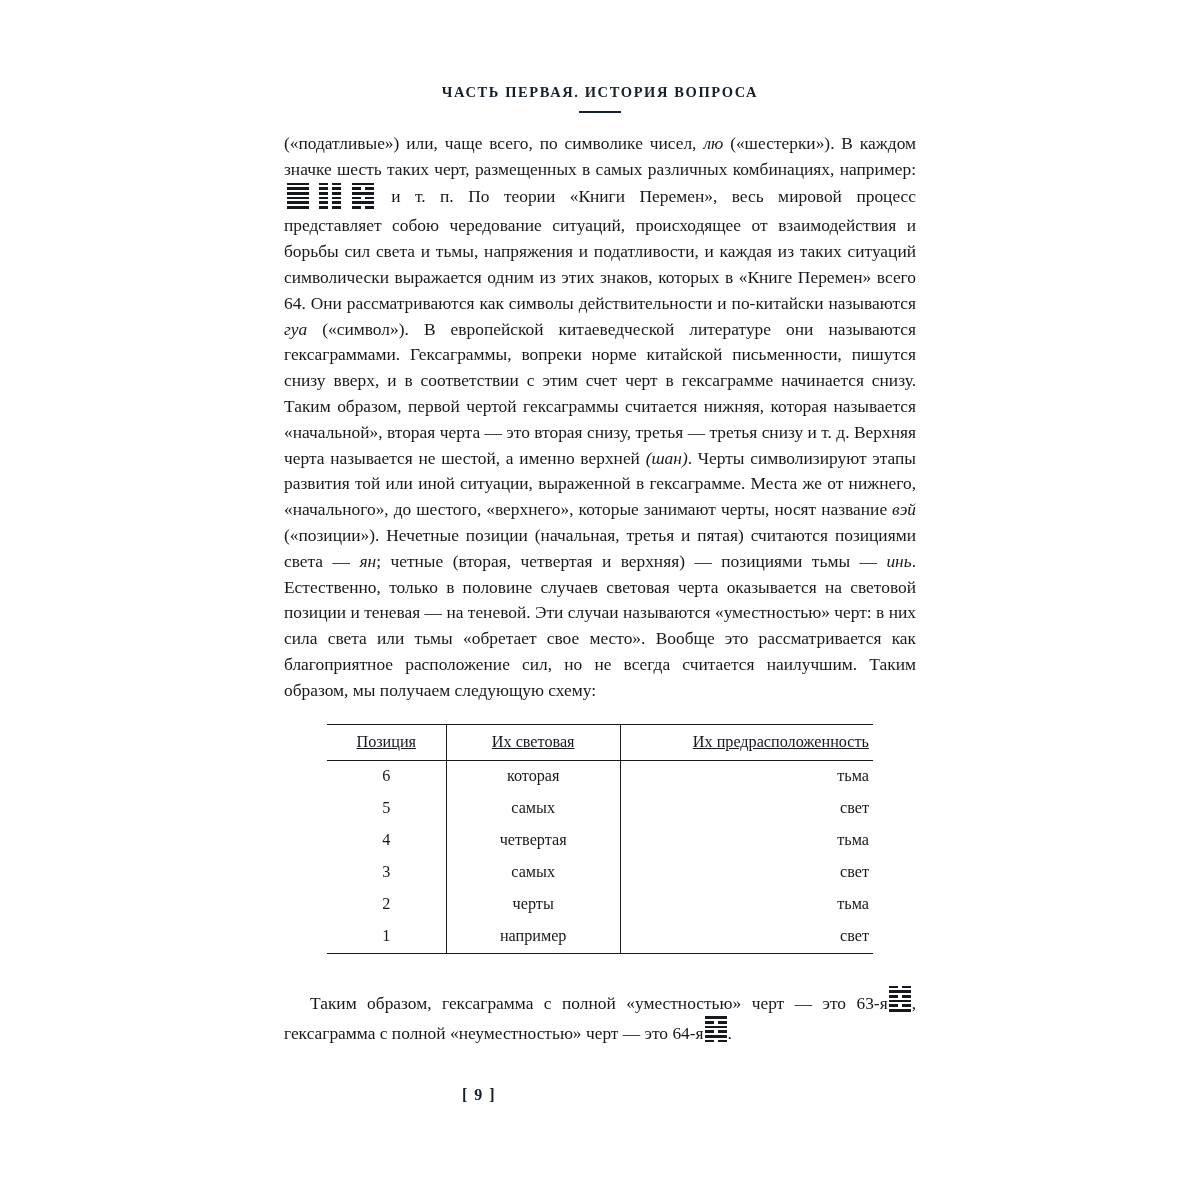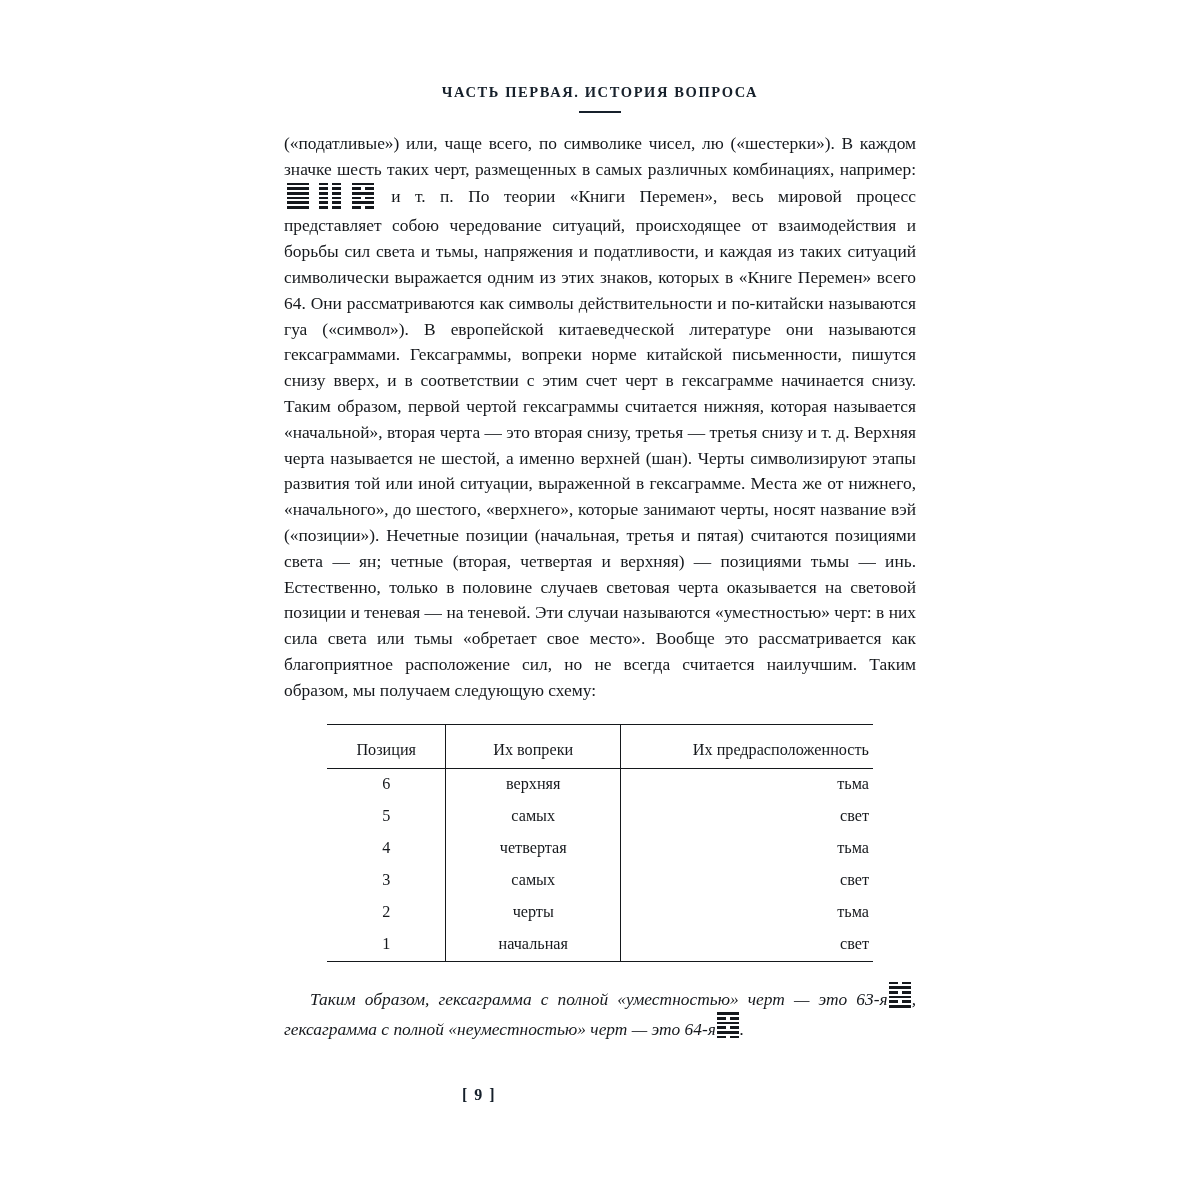--- a/index.html
+++ b/index.html
@@ -45,21 +45,21 @@
   }
   
   .body-text {
     font-size: 17.4px;
     line-height: 25.8px;
     text-align: justify;
     text-justify: inter-word;
     color: #15181c;
     hyphens: manual;
   }
-  .it { }
+  .it { font-style: italic; }
   
   .hex {
     display: inline-block;
     vertical-align: -3px;
     margin: 0 1px;
     line-height: 0;
     font-size: 0;
   }
   .hex .ln {
     display: block;
@@ -103,32 +103,32 @@
   }
   table.schema th,
   table.schema td {
     text-align: center;
     padding: 6px 4px 7px 4px;
     font-weight: 400;
   }
   table.schema thead th {
     border-top: 1.6px solid #15181c;
     border-bottom: 1.2px solid #15181c;
-    padding-top: 16px;
+    padding-top: 8px;
     padding-bottom: 8px;
+    text-decoration: underline;
   }
   table.schema tbody tr:last-child td {
     border-bottom: 1.6px solid #15181c;
   }
   table.schema .c0 { width: 116px; border-right: 1.2px solid #15181c; }
   table.schema .c1 { width: 176px; border-right: 1.2px solid #15181c; }
   table.schema .c2 { width: 254px; text-align: right; }
   .after-table {
-    margin-top: 20px;
-    font-style: italic;
+    margin-top: 32px;
   }
   .after-table .p-indent { display: inline-block; width: 26px; }
   
   .folio {
     position: absolute;
     left: 0;
     right: 0;
     top: 1086px;
     text-align: center;
     font-size: 16px;
@@ -163,28 +163,28 @@
       </span>
 
       <span>и т. п. По теории «Книги Перемен», весь мировой процесс представляет собою чередование ситуаций, происходящее от взаимодействия и борьбы сил света и тьмы, напряжения и податливости, и каждая из таких ситуаций символически выражается одним из этих знаков, которых в «Книге Перемен» всего 64. Они рассматриваются как символы действительности и по-китайски называются </span><span class="it">гуа</span><span> («символ»). В европейской китаеведческой литературе они называются гексаграммами. Гексаграммы, вопреки норме китайской письменности, пишутся снизу вверх, и в соответствии с этим счет черт в гексаграмме начинается снизу. Таким образом, первой чертой гексаграммы считается нижняя, которая называется «начальной», вторая черта — это вторая снизу, третья — третья снизу и т. д. Верхняя черта называется не шестой, а именно верхней </span><span class="it">(шан)</span><span>. Черты символизируют этапы развития той или иной ситуации, выраженной в гексаграмме. Места же от нижнего, «начального», до шестого, «верхнего», которые занимают черты, носят название </span><span class="it">вэй</span><span> («позиции»). Нечетные позиции (начальная, третья и пятая) считаются позициями света — </span><span class="it">ян</span><span>; четные (вторая, четвертая и верхняя) — позициями тьмы — </span><span class="it">инь</span><span>. Естественно, только в половине случаев световая черта оказывается на световой позиции и теневая — на теневой. Эти случаи называются «уместностью» черт: в них сила света или тьмы «обретает свое место». Вообще это рассматривается как благоприятное расположение сил, но не всегда считается наилучшим. Таким образом, мы получаем следующую схему:</span>
     </p>
 
     <div class="schema-table-wrap">
       <table class="schema">
         <thead>
           <tr>
             <th class="c0">Позиция</th>
-            <th class="c1">Их вопреки</th>
+            <th class="c1">Их световая</th>
             <th class="c2">Их предрасположенность</th>
           </tr>
         </thead>
         <tbody>
           <tr>
             <td class="c0">6</td>
-            <td class="c1">верхняя</td>
+            <td class="c1">которая</td>
             <td class="c2">тьма</td>
           </tr>
           <tr>
             <td class="c0">5</td>
             <td class="c1">самых</td>
             <td class="c2">свет</td>
           </tr>
           <tr>
             <td class="c0">4</td>
             <td class="c1">четвертая</td>
@@ -195,21 +195,21 @@
             <td class="c1">самых</td>
             <td class="c2">свет</td>
           </tr>
           <tr>
             <td class="c0">2</td>
             <td class="c1">черты</td>
             <td class="c2">тьма</td>
           </tr>
           <tr>
             <td class="c0">1</td>
-            <td class="c1">начальная</td>
+            <td class="c1">например</td>
             <td class="c2">свет</td>
           </tr>
         </tbody>
       </table>
     </div>
 
     <p class="body-text after-table">
       <span class="p-indent"></span><span>Таким образом, гексаграмма с полной «уместностью» черт — это 63-я</span><span class="hex">
         <span class="ln broken"></span><span class="ln"></span><span class="ln broken"></span><span class="ln"></span><span class="ln broken"></span><span class="ln"></span>
       </span><span>, гексаграмма с полной «неуместностью» черт — это 64-я</span><span class="hex">

